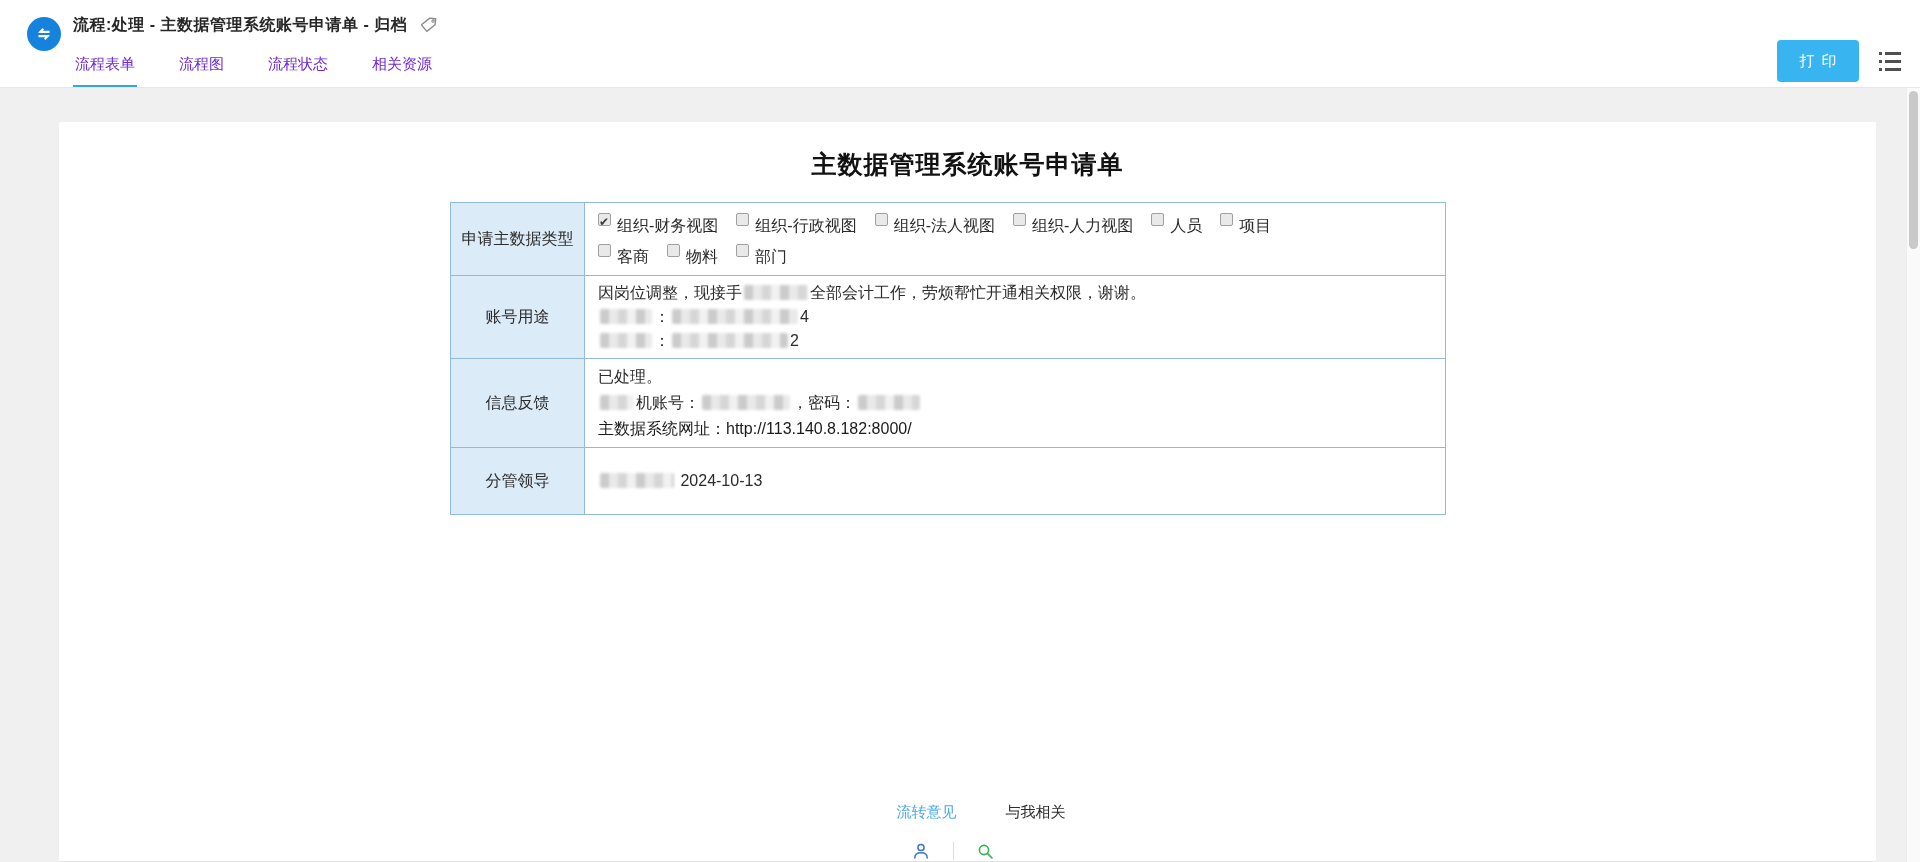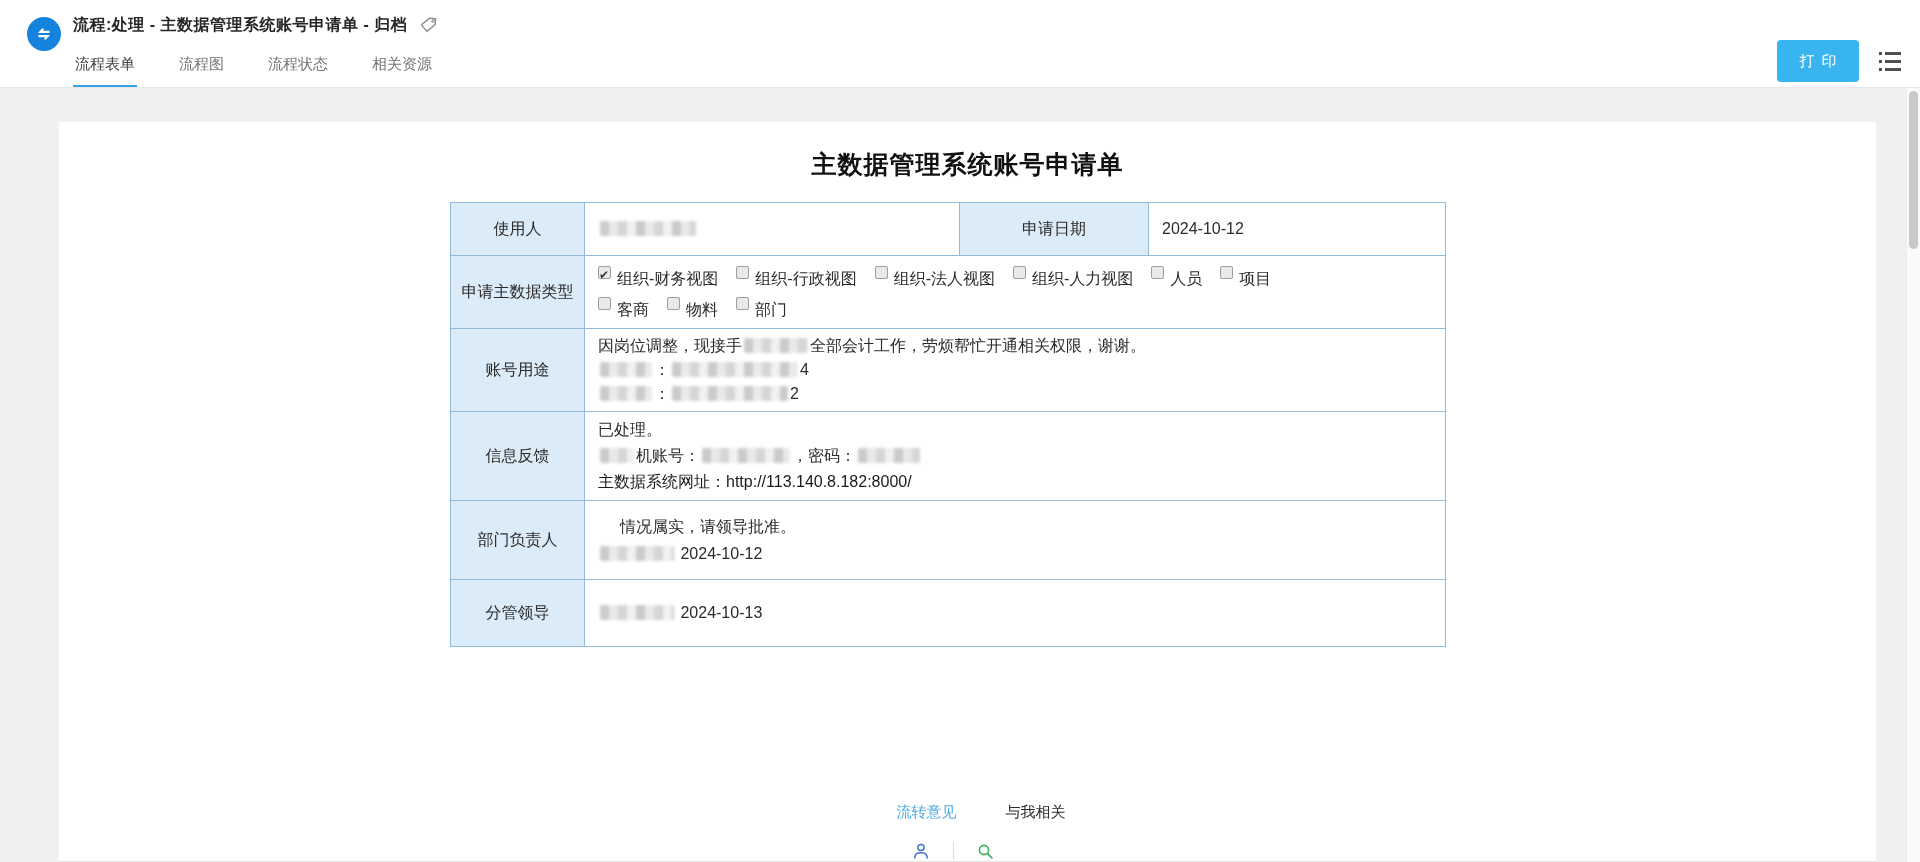--- a/index.html
+++ b/index.html
@@ -7,22 +7,22 @@
   body {
     font-family:"Liberation Sans","DejaVu Sans",sans-serif;
     background:#f0f0f0; position:relative; overflow:hidden; color:#222;
   }
   
   .app-header{position:absolute;left:0;top:0;width:1920px;height:88px;background:#fff;border-bottom:1px solid #e6e6e6;z-index:5;}
   .logo{position:absolute;left:27px;top:17px;width:34px;height:34px;border-radius:50%;background:#1583dd;display:flex;align-items:center;justify-content:center;}
   .title-row{position:absolute;left:73px;top:12px;height:26px;display:flex;align-items:center;gap:11px;}
   .hdr-title{font-size:16px;font-weight:700;color:#262626;letter-spacing:.5px;}
   .tabs{position:absolute;left:73px;bottom:0;display:flex;gap:40px;}
-  .tab{font-size:15px;color:#737373;padding:0 2px 11px 2px;cursor:pointer;border-bottom:2px solid transparent;}
-  .tab.active{color:#404040;border-bottom-color:#36a5e6;}
+  .tab{font-size:15px;color:#6d28d9;padding:0 2px 11px 2px;cursor:pointer;border-bottom:2px solid transparent;}
+  .tab.active{color:#6d28d9;border-bottom-color:#36a5e6;}
   .print-btn{position:absolute;left:1777px;top:40px;width:82px;height:42px;background:#38b4f0;color:#fff;border:none;border-radius:4px;font-size:15px;letter-spacing:7px;padding-left:7px;font-family:inherit;cursor:pointer;}
   .menu-icon{position:absolute;left:1879px;top:52px;width:22px;height:19px;display:flex;flex-direction:column;justify-content:space-between;cursor:pointer;}
   .menu-icon .mrow{display:flex;align-items:center;gap:3px;}
   .menu-icon .dot{width:3px;height:3px;background:#4f4f4f;}
   .menu-icon .bar{height:3px;flex:1;background:#4f4f4f;}
   
   .card{position:absolute;left:59px;top:122px;width:1817px;height:737px;background:#fff;}
   .form-title{margin-top:26px;text-align:center;font-size:25px;font-weight:700;color:#111;letter-spacing:1px;}
   table.form{border-collapse:collapse;table-layout:fixed;position:absolute;left:391px;top:80px;width:995px;}
   table.form td{border:1px solid #92badd;font-size:16px;color:#2b2b2b;vertical-align:middle;}
@@ -103,26 +103,20 @@
 
     <table class="form">
       <colgroup>
           <col style="width:134px">
           <col style="width:375px">
           <col style="width:189px">
           <col style="width:297px">
         </colgroup>
 
       <tbody>
-          <tr style="height:53px">
-        <td class="lab">使用人</td>
-        <td class="val"><span class="blur" style="width: 96px;"></span></td>
-        <td class="lab">申请日期</td>
-        <td class="val">2024-10-12</td>
-      </tr>
 
 
 
       <tr style="height:58px">
         <td class="lab">申请主数据类型</td>
         <td class="val" colspan="3">
           <span class="cb-line"><span class="cb-item">
                   <span class="cb checked"></span>
                   <span>组织-财务视图</span>
                 </span><span class="cb-item">
@@ -166,27 +160,20 @@
       <tr style="height:81px">
         <td class="lab">信息反馈</td>
         <td class="val" colspan="3" style="line-height:26px">
           <div>已处理。</div>
           <div><span class="blur" style="width: 34px;"></span><span>机账号：</span><span class="blur" style="width: 88px;"></span><span>，密码：</span><span class="blur" style="width: 62px;"></span></div>
           <div class="url-line">主数据系统网址：http://113.140.8.182:8000/</div>
         </td>
       </tr>
 
 
-      <tr style="height:79px">
-        <td class="lab">部门负责人</td>
-        <td class="val" colspan="3" style="line-height:27px">
-          <div class="indent">情况属实，请领导批准。</div>
-          <div><span class="blur" style="width: 74px;"></span><span> 2024-10-12</span></div>
-        </td>
-      </tr>
 
       <tr style="height:67px">
         <td class="lab">分管领导</td>
         <td class="val" colspan="3"><span class="blur" style="width: 74px;"></span><span> 2024-10-13</span></td>
       </tr>
     </tbody>
       </table>
   </main>
 
   <div class="footer">

